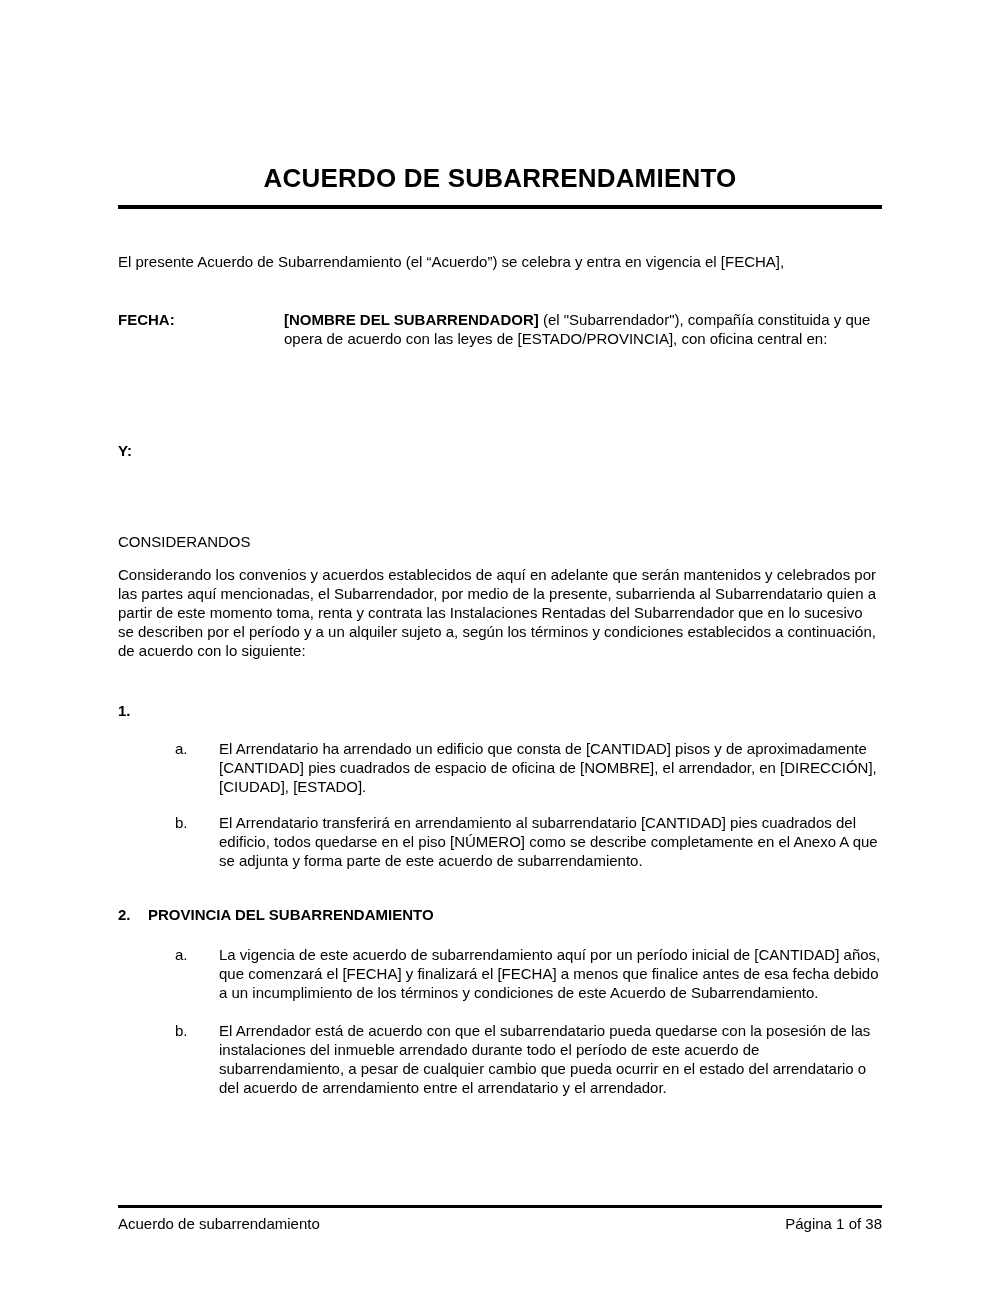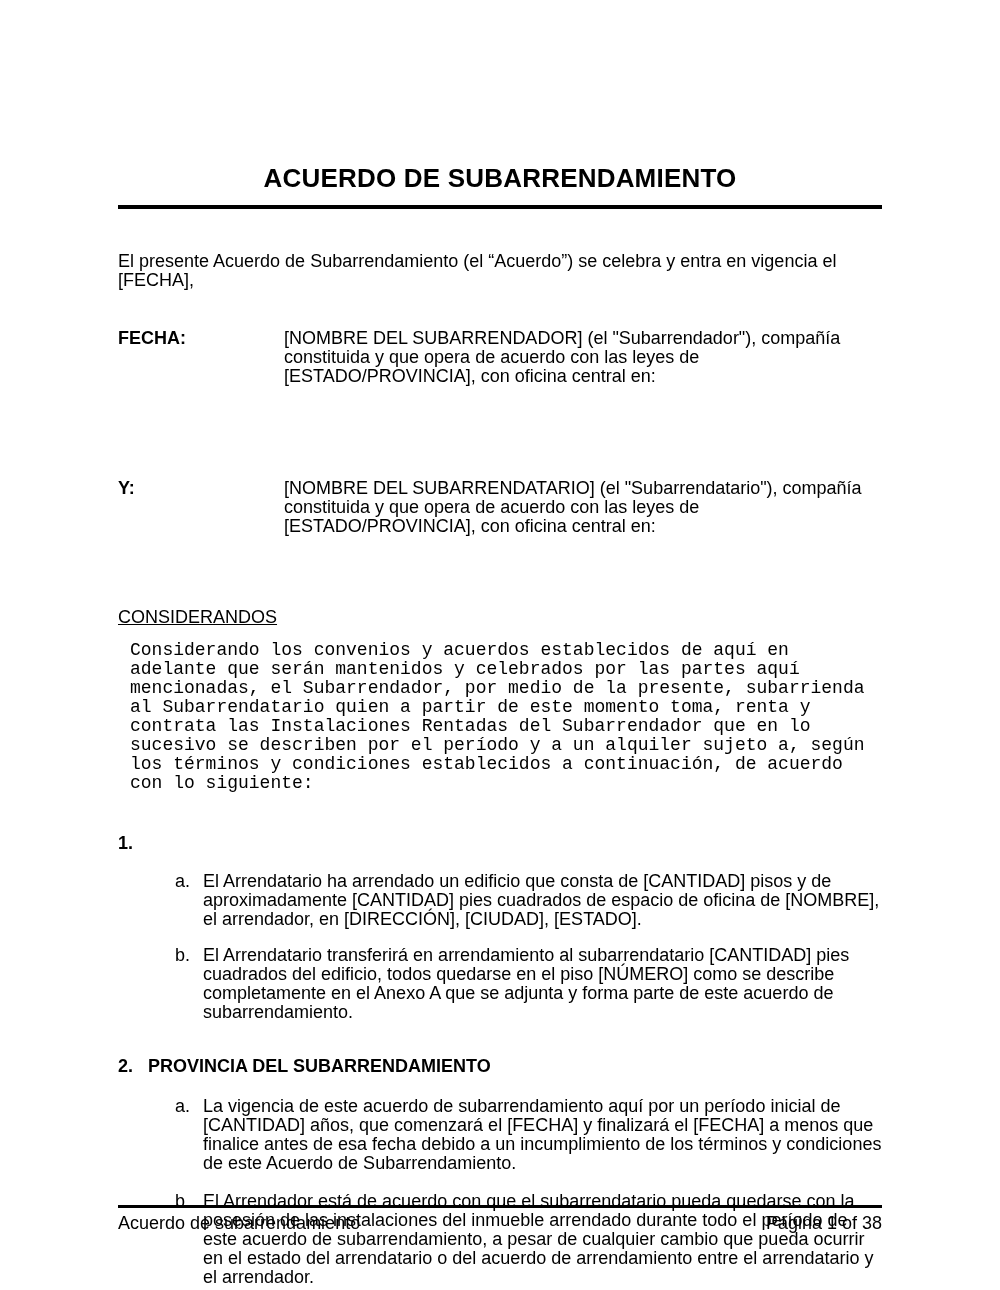--- a/index.html
+++ b/index.html
@@ -13,42 +13,42 @@
   .content { padding: 0 118px; }
 
   .doc-title {
     margin: 163px 0 0 0;
     font-size: 26px; line-height: 30px;
     font-weight: bold; text-align: center;
     letter-spacing: 0.2px;
   }
   .title-rule { margin-top: 12px; height: 4px; background: #000; }
 
-  .body-text { font-size: 18px; line-height: 19px; }
+  .body-text { font-size: 15px; line-height: 19px; }
 
   .intro { margin: 43px 0 0 0; }
 
   .party { display: flex; }
   .party-entre { margin-top: 39px; }
   .party-y { margin-top: 93px; }
   .party-label { width: 166px; flex: none; font-weight: bold; }
   .party-text { width: 595px; }
-  .b { font-weight: normal; text-align: right; }
+  .b { font-weight: bold; text-align: right; }
 
-  .considerandos-h { margin: 72px 0 0 0; text-decoration: underline; }
-  .considerandos-p { margin: 14px 0 0 12px; font-family: Liberation Mono, monospace; }
+  .considerandos-h { margin: 72px 0 0 0; }
+  .considerandos-p { margin: 14px 0 0 0; }
 
   .sec-heading { display: flex; font-weight: bold; }
   .sec-heading .num { width: 30px; flex: none; }
   .sec-1 { margin-top: 41px; }
   .sec-2 { margin-top: 35px; }
 
   .item { display: flex; padding-left: 57px; }
   .item .letter { width: 28px; flex: none; }
-  .item .text { width: 679px; }
+  .item .text { width: 679px; margin-left: 16px; }
   .item-1a { margin-top: 19px; }
   .item-1b { margin-top: 17px; }
   .item-2a { margin-top: 21px; }
   .item-2b { margin-top: 19px; }
 
   .footer { position: absolute; left: 118px; right: 118px; top: 1205px; }
   .footer-rule { height: 3px; background: #000; }
   .footer-row { display: flex; justify-content: space-between; margin-top: 6px; }
 </style>
 </head>
@@ -62,21 +62,20 @@
 
     <p class="body-text intro">El presente Acuerdo de Subarrendamiento (el “Acuerdo”) se celebra y entra en vigencia el [FECHA],</p>
 
     <div class="body-text party party-entre">
       <div class="party-label">FECHA:</div>
       <div class="party-text"><span class="b">[NOMBRE DEL SUBARRENDADOR]</span><span> (el "Subarrendador"), compañía constituida y que opera de acuerdo con las leyes de [ESTADO/PROVINCIA], con oficina central en:</span></div>
     </div>
 
     <div class="body-text party party-y">
       <div class="party-label">Y:</div>
-      <div class="party-text"><span class="b">[NOMBRE DEL SUBARRENDATARIO]</span><span> (el "Subarrendatario"), compañía constituida y que opera de acuerdo con las leyes de [ESTADO/PROVINCIA], con oficina central en:</span></div>
     </div>
 
     <p class="body-text considerandos-h">CONSIDERANDOS</p>
     <p class="body-text considerandos-p">Considerando los convenios y acuerdos establecidos de aquí en adelante que serán mantenidos y celebrados por las partes aquí mencionadas, el Subarrendador, por medio de la presente, subarrienda al Subarrendatario quien a partir de este momento toma, renta y contrata las Instalaciones Rentadas del Subarrendador que en lo sucesivo se describen por el período y a un alquiler sujeto a, según los términos y condiciones establecidos a continuación, de acuerdo con lo siguiente:</p>
 
     <div class="body-text sec-heading sec-1">
       <span class="num">1.</span>
     </div>
 
     <div class="body-text item item-1a">

